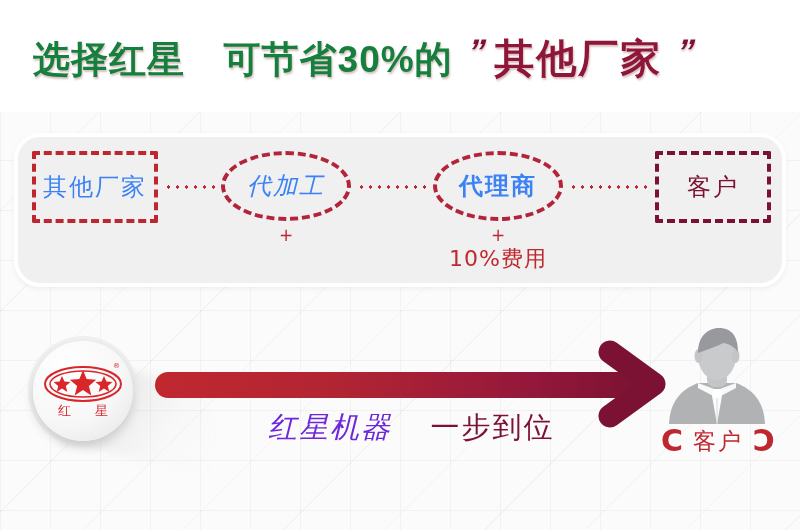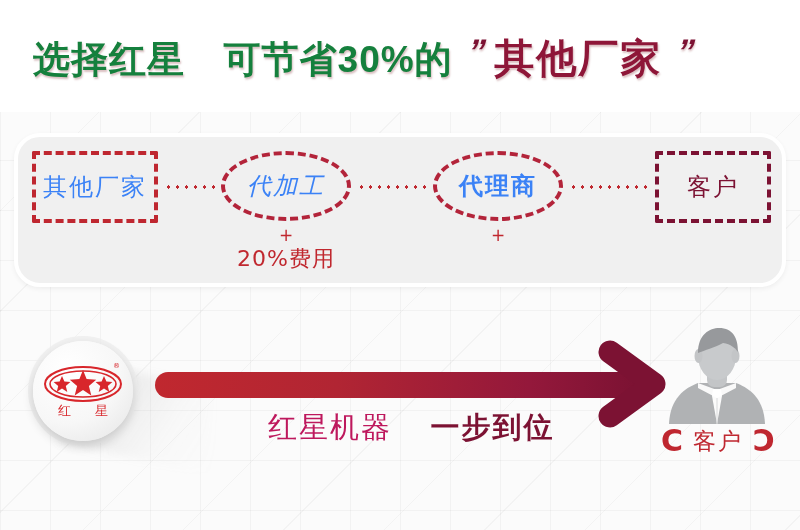--- a/index.html
+++ b/index.html
@@ -115,22 +115,22 @@
     border-radius:13px 0 0 13px;
     background:linear-gradient(to right,#c0282f 0%,#b12533 38%,#94183b 78%,#7c1233 100%);
   }
   #arrow-head{ position:absolute; left:592px; top:338px; width:90px; height:92px; z-index:7; }
 
   #tagline{
     position:absolute; left:268px; top:408px; z-index:7;
     white-space:nowrap; font-size:29px; letter-spacing:2px;
     font-family:"DejaVu Sans","Liberation Sans",sans-serif;
   }
-  #tagline .p1{ color:#be185d; }
-  #tagline .p2{ color:#7c1233;font-weight:bold; }
+  #tagline .p1{ color:#6d28d9;font-style:italic; }
+  #tagline .p2{ color:#7c1233; }
   #tagline .sp{ display:inline-block; width:16px; }
 
   #person{ position:absolute; left:665px; top:326px; width:104px; height:98px; z-index:6; }
 
   #client-tag{
     position:absolute; left:648px; top:424px; width:140px; height:34px; z-index:7;
     display:flex; align-items:center; justify-content:center; gap:10px;
   }
   #client-tag .brk{
     color:#bf2730; font-size:30px; line-height:30px; font-weight:600;
@@ -172,24 +172,24 @@
   <span>代理商</span>
 </div>
 <div class="dotline" id="dot-3"></div>
 
 <div class="node rect dark" id="node-client">
   <span>客户</span>
 </div>
 
 <div class="fee" id="fee-oem">
   <span class="plus">+</span>
-  <span class="amt">20%费用</span>
 </div>
 <div class="fee" id="fee-agent">
   <span class="plus">+</span>
+  <span class="amt">10%费用</span>
 </div>
 
 <div id="logo-shadow"></div>
 
 <div id="logo-badge">
   <div id="logo-mark">
     <svg viewBox="0 0 82 62" width="82" height="62" aria-hidden="true">
       <ellipse cx="41" cy="24" rx="38" ry="17" fill="none" stroke="#d8262b" stroke-width="2"></ellipse>
       <ellipse cx="41" cy="24" rx="33" ry="13" fill="none" stroke="#d8262b" stroke-width="1.6"></ellipse>
       <polygon fill="#d8262b" points="20,16 22.4,21.6 28.4,22.1 23.8,26 25.3,31.9 20,28.6 14.7,31.9 16.2,26 11.6,22.1 17.6,21.6"></polygon>

